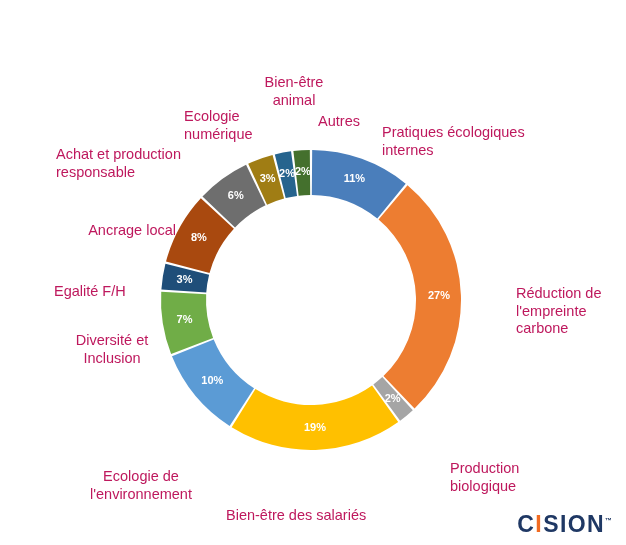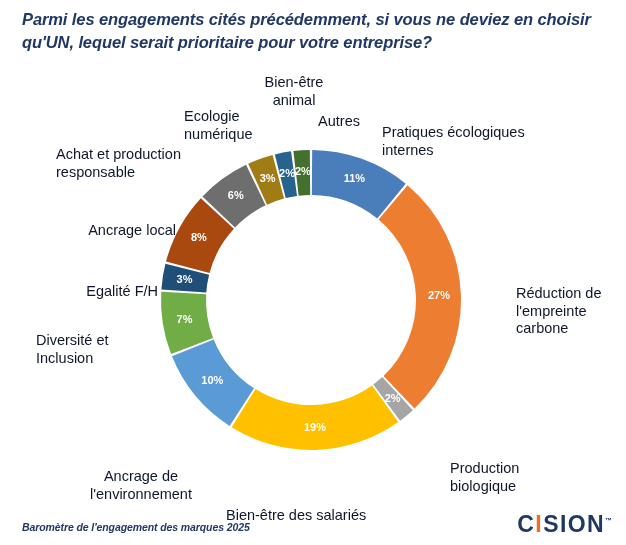--- a/index.html
+++ b/index.html
@@ -48,21 +48,21 @@
     font-family: "Liberation Sans", sans-serif;
     font-size: 11px;
     font-weight: bold;
     fill: #ffffff;
     text-anchor: middle;
     dominant-baseline: middle;
   }
   .cat-label {
     position: absolute;
     font-size: 14.5px;
-    color: #0f172a;
+    color: #be185d;
     line-height: 1.22;
     white-space: pre-line;
   }
   #footnote {
     position: absolute;
     left: 22px;
     top: 521px;
     font-size: 10.5px;
     font-style: italic;
     font-weight: bold;
@@ -86,21 +86,20 @@
     font-size: 7px;
     vertical-align: super;
     letter-spacing: 0;
   }
 </style>
 </head>
 <body>
 
 <div id="page">
 
-  <div id="chart-title">Parmi les engagements cités précédemment, si vous ne deviez en choisir qu'UN, lequel serait prioritaire pour votre entreprise?</div>
 
   <div id="donut-wrap">
     <svg id="donut-svg" width="626" height="545" viewBox="0 0 626 545">
       <g id="slices-group">
           <path d="M 312.1780851333067 150.00462635328154 A 150 150 0 0 1 405.70291931740667 183.6756385241648 L 377.29204352218466 218.57294696691537 A 105 105 0 0 0 311.82465959331466 195.00323844729706 Z" fill="#4A7EBB"></path>
           <path d="M 407.5183797100668 185.17751797603677 A 150 150 0 0 1 414.53768603516556 408.5354668782674 L 383.47638022461587 375.9748268147872 A 105 105 0 0 0 378.5628657970468 219.62426258322574 Z" fill="#ED7D31"></path>
           <path d="M 412.82011182994125 410.1483764153528 A 150 150 0 0 1 400.11815943530576 420.6563452905127 L 373.382711604714 384.4594417033589 A 105 105 0 0 0 382.27407828095886 377.103863490747 Z" fill="#A5A5A5"></path>
           <path d="M 398.2119776479746 422.041267425118 A 150 150 0 0 1 231.62314985387138 427.27653224722553 L 255.43620489770996 389.0935725730579 A 105 105 0 0 0 372.0483843535822 385.42888719758264 Z" fill="#FFC000"></path>
           <path d="M 229.6337695005322 426.0140330848413 A 150 150 0 0 1 171.97151065398188 356.31233568379247 L 213.6800574577873 339.4186349786547 A 105 105 0 0 0 254.04363865037254 388.2098231593889 Z" fill="#5B9BD5"></path>
           <path d="M 171.1041465285359 354.1216239731463 A 150 150 0 0 1 161.22663538241932 291.75747301313305 L 206.15864476769352 294.23023110919314 A 105 105 0 0 0 213.07290256997513 337.8851367812024 Z" fill="#70AD47"></path>
@@ -128,35 +127,34 @@
     </svg>
     <div id="cat-labels-group">
         <div class="cat-label" style="left: 382px; top: 124px; width: 176px; ">Pratiques écologiques
 internes</div>
         <div class="cat-label" style="left: 516px; top: 285px; width: 106px; text-align: left;">Réduction de
 l'empreinte
 carbone</div>
         <div class="cat-label" style="left: 450px; top: 460px; width: 110px; text-align: left;">Production
 biologique</div>
         <div class="cat-label" style="left: 226px; top: 507px; width: 172px; ">Bien-être des salariés</div>
-        <div class="cat-label" style="left: 66px; top: 468px; width: 150px; text-align: center;">Ancrage de
+        <div class="cat-label" style="left: 66px; top: 468px; width: 150px; text-align: center;">Ecologie de
 l'environnement</div>
-        <div class="cat-label" style="left: 36px; top: 332px; width: 112px; text-align: left;">Diversité et
+        <div class="cat-label" style="left: 56px; top: 332px; width: 112px; text-align: center;">Diversité et
 Inclusion</div>
-        <div class="cat-label" style="left: 60px; top: 283px; width: 98px; text-align: right;">Egalité F/H</div>
+        <div class="cat-label" style="left: 54px; top: 283px; width: 98px; text-align: left;">Egalité F/H</div>
         <div class="cat-label" style="left: 54px; top: 222px; width: 122px; text-align: right;">Ancrage local</div>
         <div class="cat-label" style="left: 56px; top: 146px; width: 182px; ">Achat et production
 responsable</div>
         <div class="cat-label" style="left: 184px; top: 108px; width: 104px; text-align: left;">Ecologie
 numérique</div>
         <div class="cat-label" style="left: 250px; top: 74px; width: 88px; text-align: center;">Bien-être
 animal</div>
         <div class="cat-label" style="left: 298px; top: 113px; width: 62px; text-align: right;">Autres</div>
       </div>
   </div>
 
-  <div id="footnote">Baromètre de l'engagement des marques 2025</div>
 
   <div id="cision-logo">
     <span>C</span><span class="hl">I</span><span>SION</span><span class="tm">™</span>
   </div>
 
 </div>
 
 </body></html>

